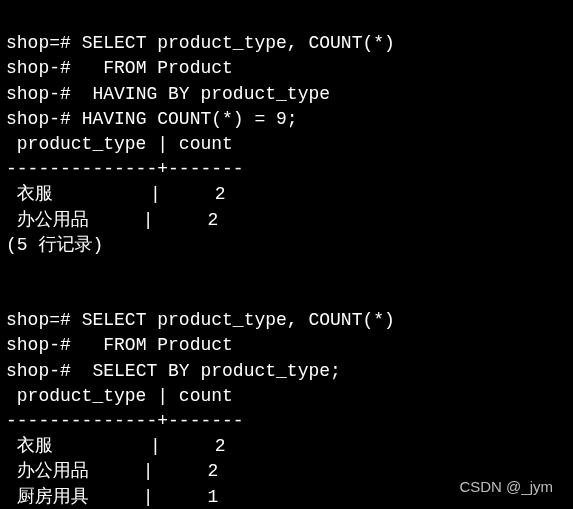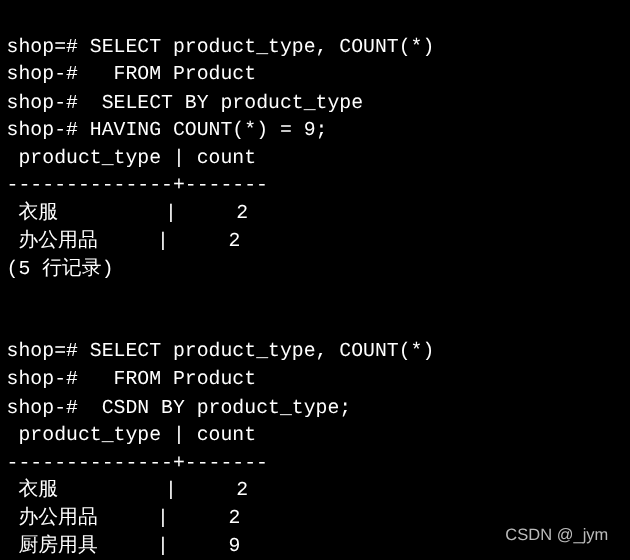--- a/index.html
+++ b/index.html
@@ -31,33 +31,33 @@
       font-size: 15px;
       opacity: 0.85;
     }
   </style>
 </head>
 <body>
 
 <div class="terminal">
 <span>shop=# </span><span>SELECT product_type, COUNT(*)</span>
 <span>shop-# </span><span>  FROM Product</span>
-<span>shop-# </span><span> SELECT BY product_type</span>
+<span>shop-# </span><span> HAVING BY product_type</span>
 <span>shop-# </span><span>HAVING COUNT(*) = 9;</span>
 <span> product_type | count</span>
 <span>--------------+-------</span>
 <span> 衣服         |     2</span>
 <span> 办公用品     |     2</span>
 <span>(5 行记录)</span>
 
 
 <span>shop=# </span><span>SELECT product_type, COUNT(*)</span>
 <span>shop-# </span><span>  FROM Product</span>
-<span>shop-# </span><span> CSDN BY product_type;</span>
+<span>shop-# </span><span> SELECT BY product_type;</span>
 <span> product_type | count</span>
 <span>--------------+-------</span>
 <span> 衣服         |     2</span>
 <span> 办公用品     |     2</span>
-<span> 厨房用具     |     9</span>
+<span> 厨房用具     |     1</span>
 
 </div>
 
 <div class="watermark">CSDN @_jym</div>
 
 </body></html>

